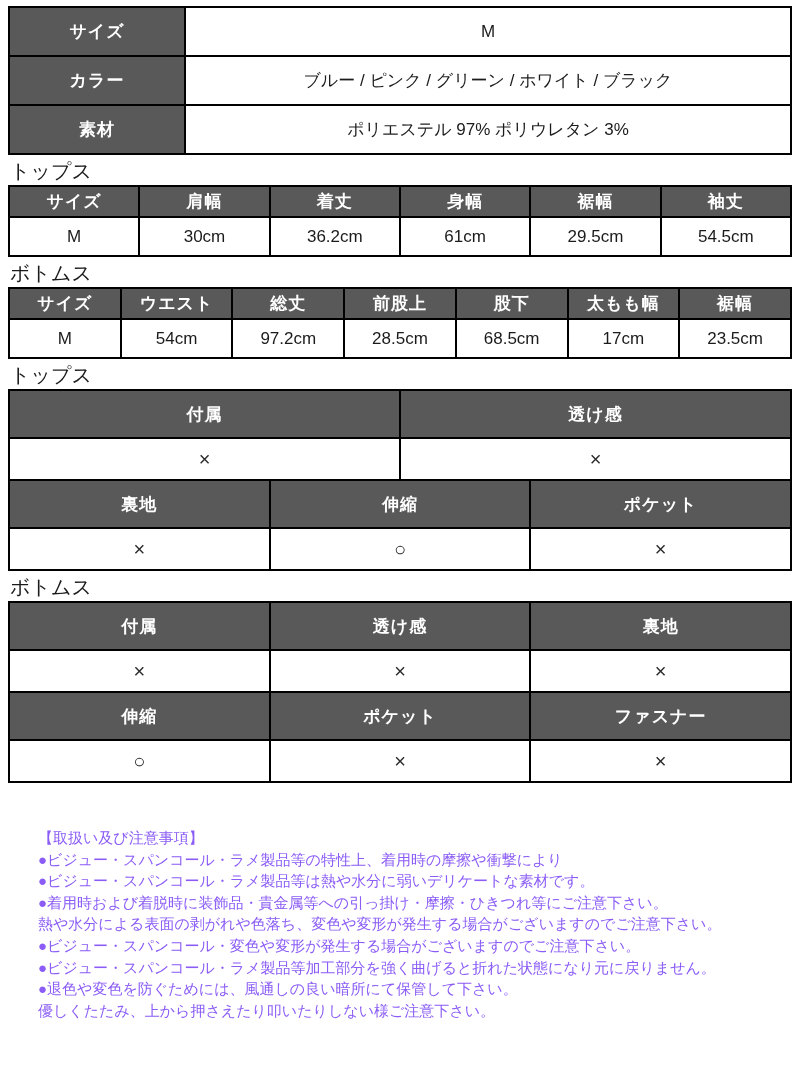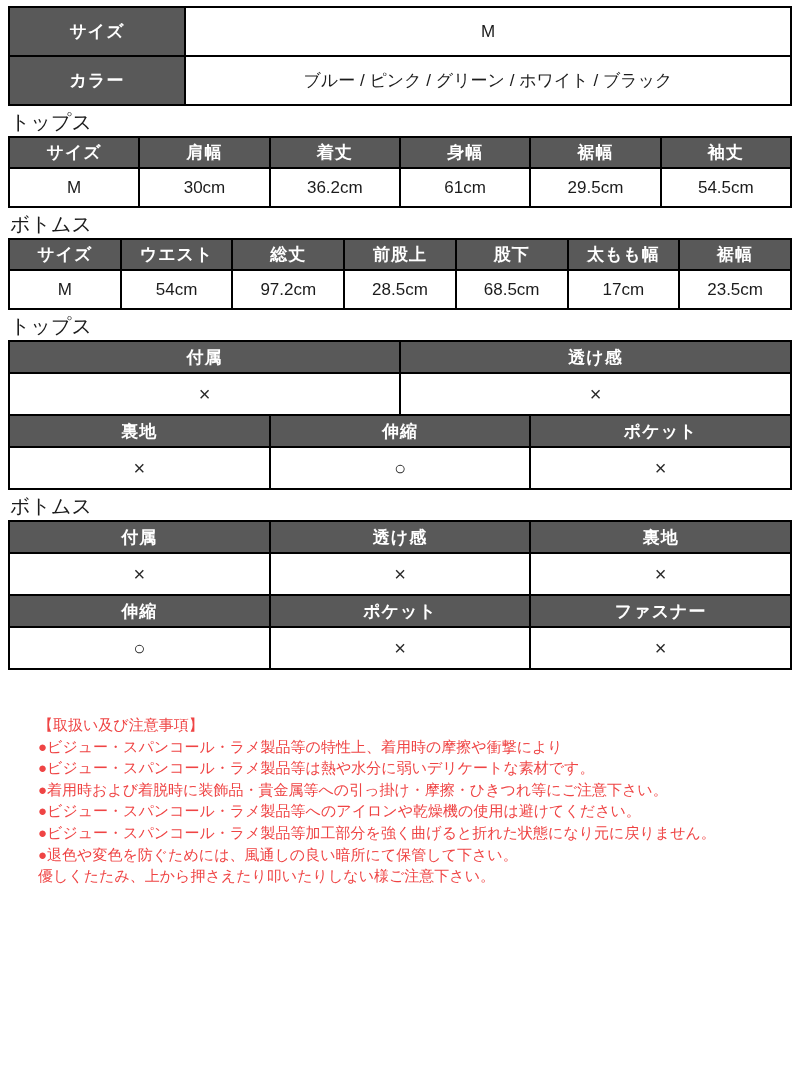--- a/index.html
+++ b/index.html
@@ -41,55 +41,59 @@
 
   
   .main-tbl tr { height: 49px; }
   .main-tbl .label-col { width: 176px; }
 
   
   .size-tbl .hrow { height: 31px; }
   .size-tbl .vrow { height: 39px; }
 
   
-  .feat-tbl .hrow { height: 32px; }
+  .feat-tbl .hrow { height: 48px; }
   .feat-tbl .vrow { height: 42px; }
   td.mark { font-size: 20px; color: #2a2a2a; }
 
   .section-label {
     font-size: 20px;
     line-height: 17px;
     color: #1b1b1b;
     margin: 8px 0 5px 2px;
   }
 
   .notes {
     margin-top: 44px;
     padding-left: 30px;
     padding-right: 10px;
     font-size: 15px;
     line-height: 21.6px;
-    color: #ef4444;
+    color: #8b5cf6;
   }
   .notes .line { white-space: nowrap; }
 </style>
 </head>
 <body>
 
 <div class="page">
 
   <table class="main-tbl">
     <tbody>
         <tr>
       <th class="label-col">サイズ</th>
       <td>M</td>
     </tr>
     <tr>
       <th class="label-col">カラー</th>
       <td>ブルー / ピンク / グリーン / ホワイト / ブラック</td>
+    </tr>
+    <tr>
+      <th class="label-col">素材</th>
+      <td>ポリエステル 97%  ポリウレタン 3%</td>
     </tr>
   </tbody>
     </table>
 
   <div class="section-label">トップス</div>
   <table class="size-tbl">
     <tbody>
         <tr class="hrow">
       <th>サイズ</th>
       <th>肩幅</th>
@@ -181,19 +185,20 @@
       <td class="mark">×</td>
     </tr>
   </tbody>
     </table>
 
   <div class="notes">
     <div class="line">【取扱い及び注意事項】</div>
     <div class="line">●ビジュー・スパンコール・ラメ製品等の特性上、着用時の摩擦や衝撃により</div>
     <div class="line">●ビジュー・スパンコール・ラメ製品等は熱や水分に弱いデリケートな素材です。</div>
     <div class="line">●着用時および着脱時に装飾品・貴金属等への引っ掛け・摩擦・ひきつれ等にご注意下さい。</div>
-    <div class="line">●ビジュー・スパンコール・ラメ製品等へのアイロンや乾燥機の使用は避けてください。</div>
+    <div class="line">熱や水分による表面の剥がれや色落ち、変色や変形が発生する場合がございますのでご注意下さい。</div>
+    <div class="line">●ビジュー・スパンコール・変色や変形が発生する場合がございますのでご注意下さい。</div>
     <div class="line">●ビジュー・スパンコール・ラメ製品等加工部分を強く曲げると折れた状態になり元に戻りません。</div>
     <div class="line">●退色や変色を防ぐためには、風通しの良い暗所にて保管して下さい。</div>
     <div class="line">優しくたたみ、上から押さえたり叩いたりしない様ご注意下さい。</div>
   </div>
 
 </div>
 
 </body></html>

